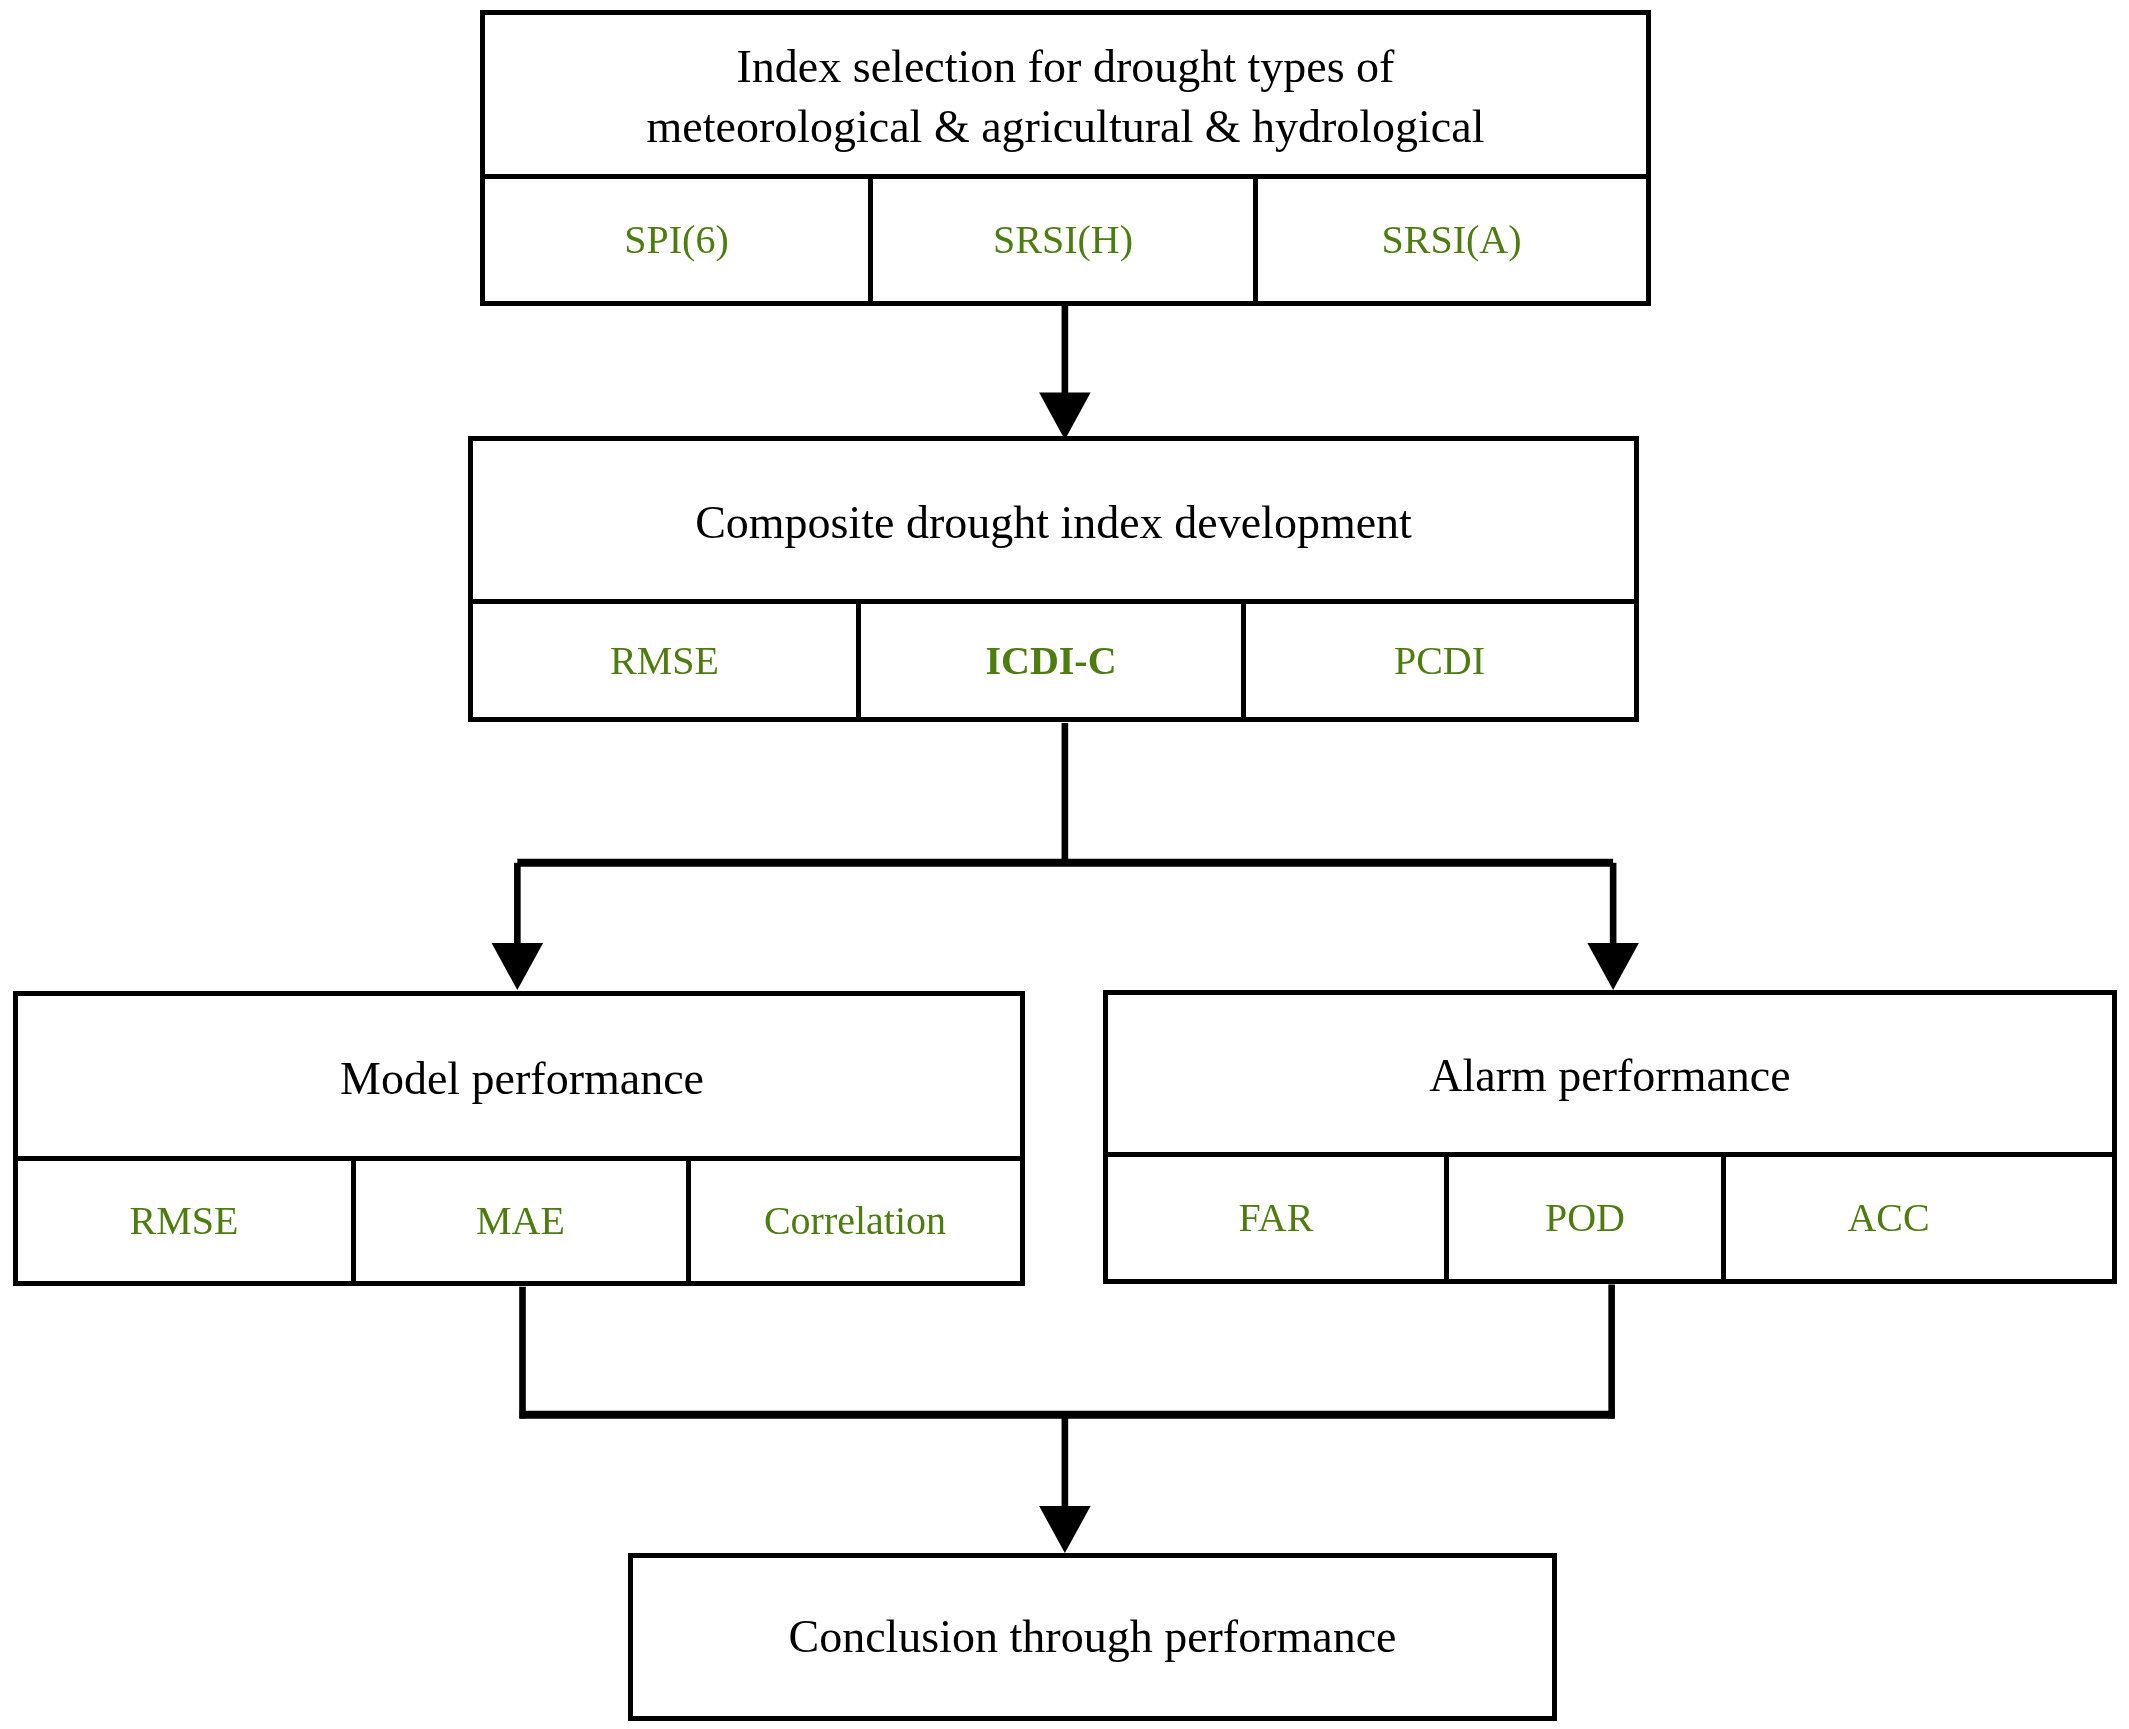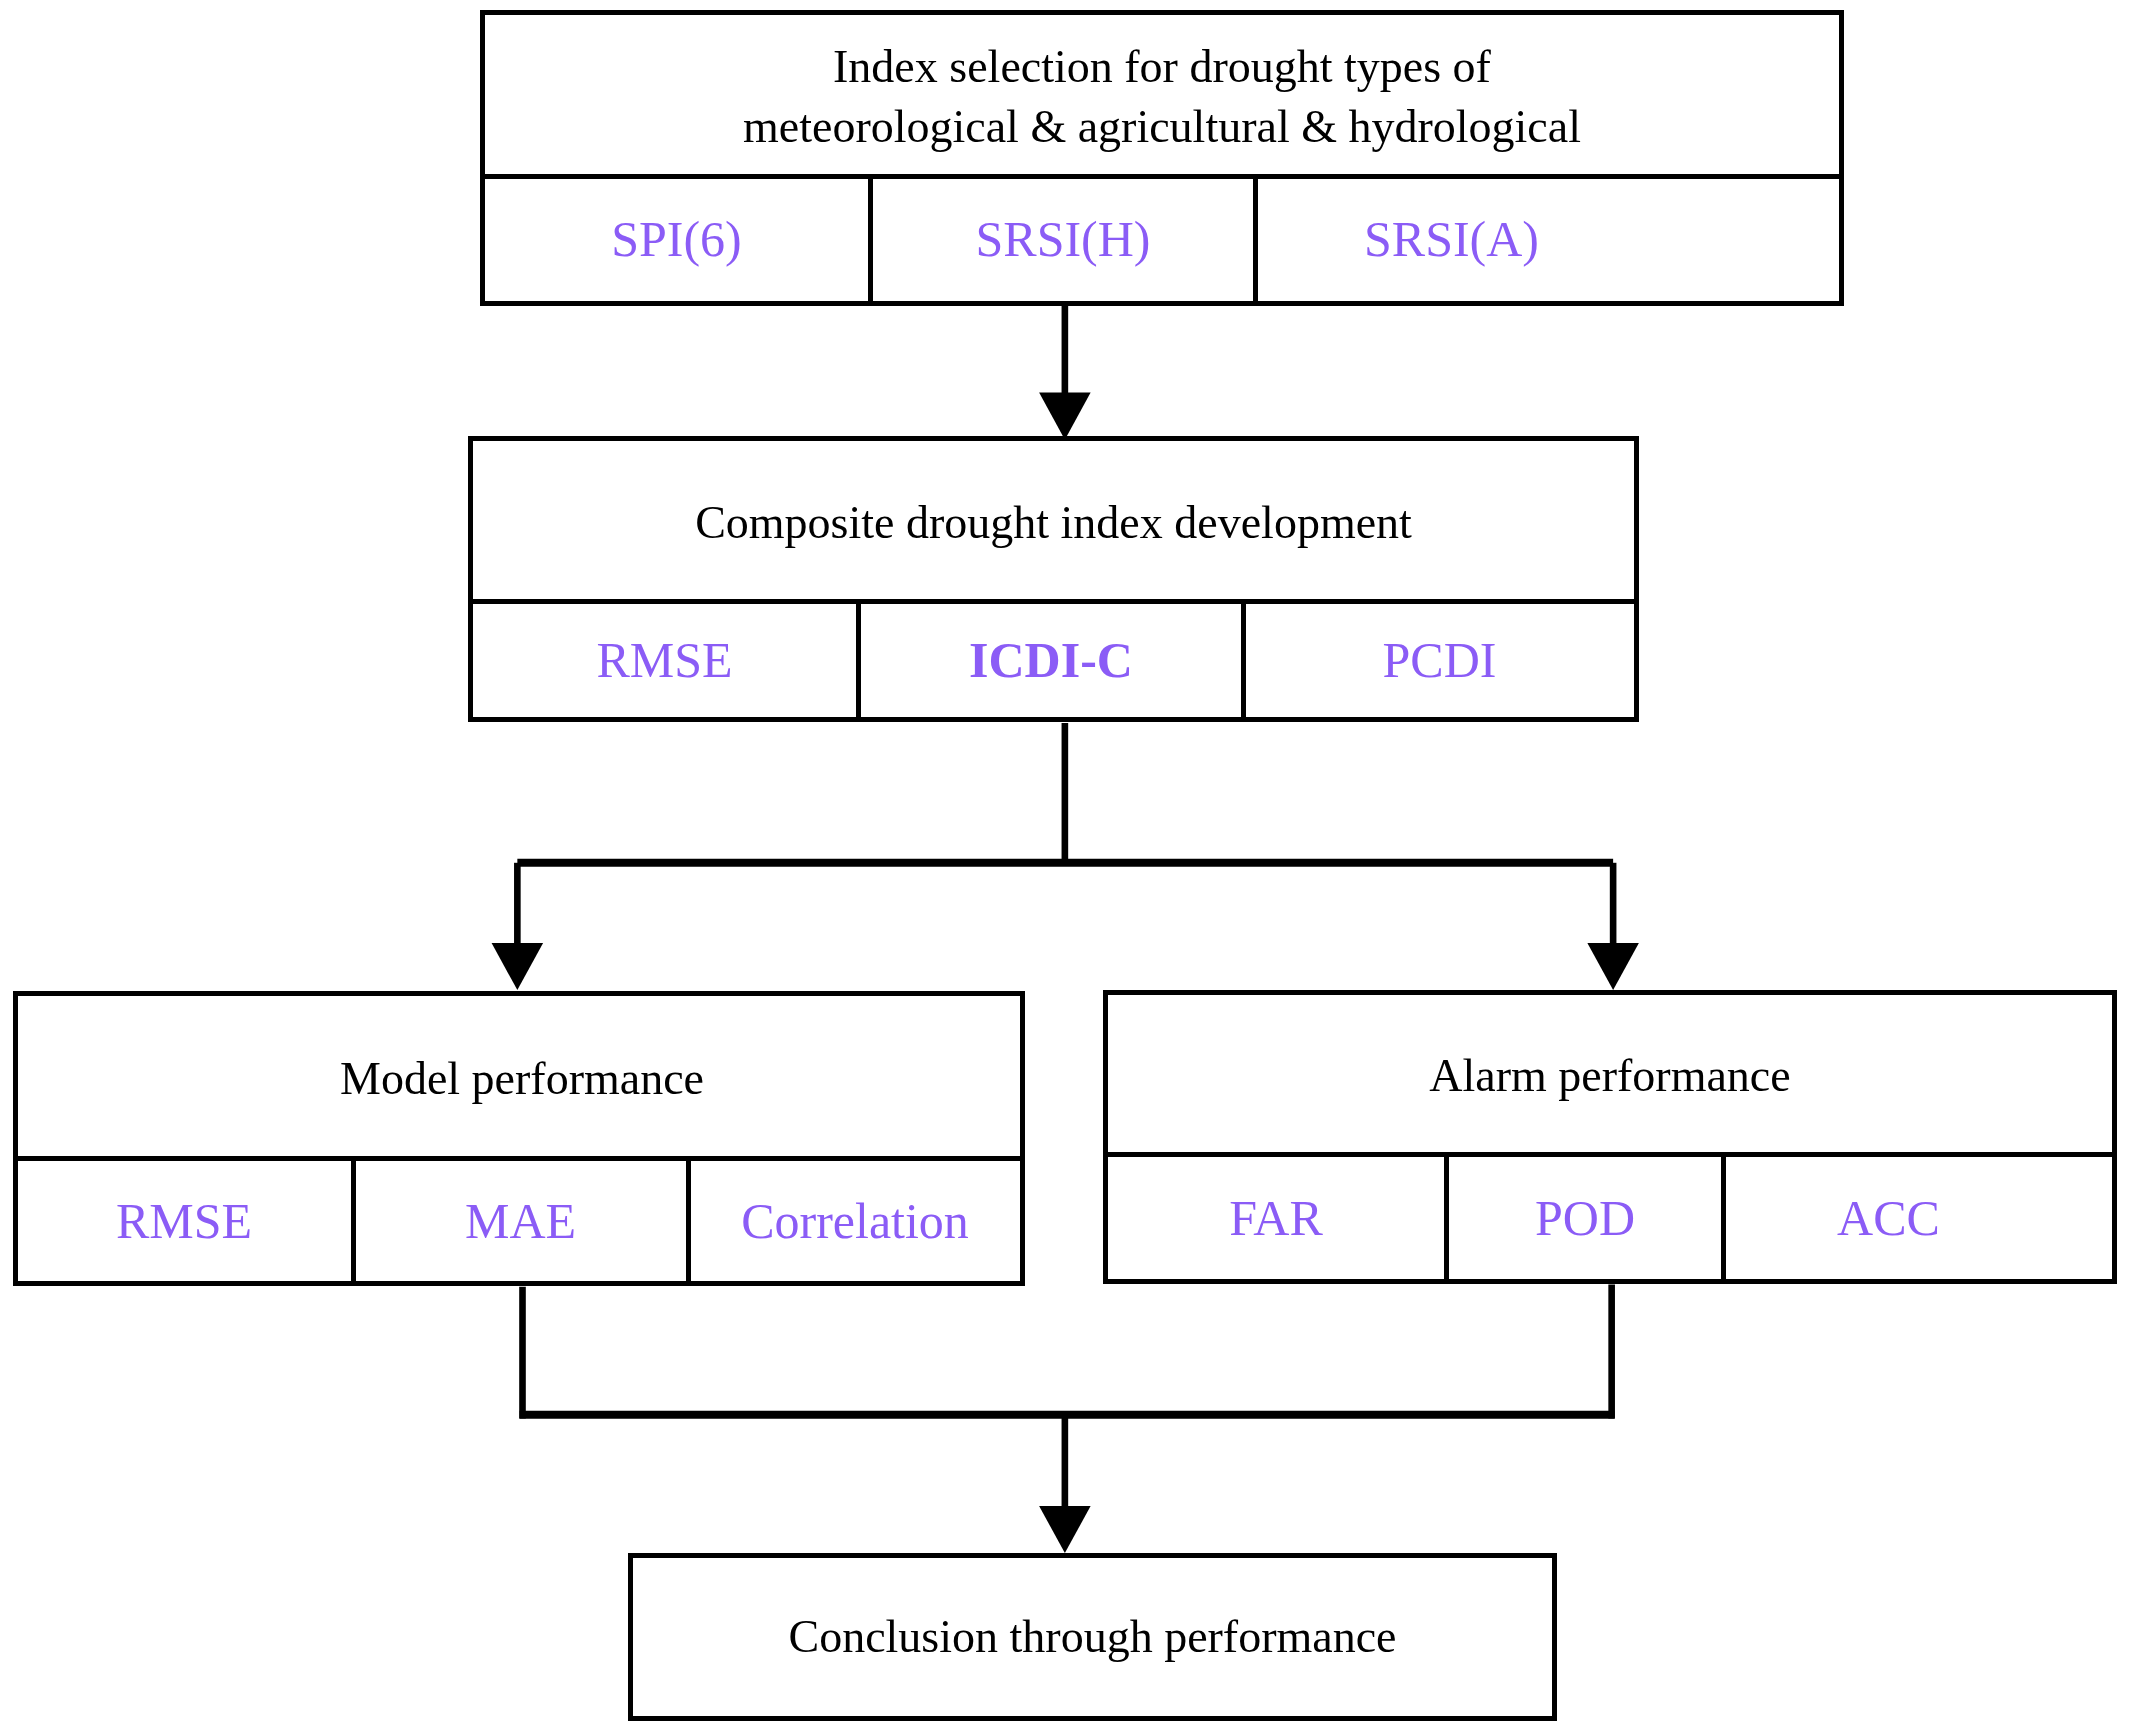--- a/index.html
+++ b/index.html
@@ -6,21 +6,21 @@
   body{font-family:"Liberation Serif", serif;}
   #canvas{position:relative;width:2129px;height:1730px;background:#ffffff;overflow:hidden;}
 
   .box{position:absolute;box-sizing:border-box;border:5.2px solid #000;background:#fff;}
   .box .hdr{position:absolute;left:0;right:0;top:0;display:flex;align-items:center;justify-content:center;text-align:center;box-sizing:border-box;}
   .box .row{position:absolute;left:0;right:0;bottom:0;display:flex;box-sizing:border-box;border-top:5.2px solid #000;}
   .box .row .cell{flex:0 0 auto;display:flex;align-items:center;justify-content:center;text-align:center;box-sizing:border-box;}
   .box .row .cell + .cell{border-left:5.2px solid #000;}
 
   .t-title{font-size:46px;line-height:1.30;color:#000;}
-  .t-cell{font-size:50px;line-height:1.1;color:#8b5cf6;}
+  .t-cell{font-size:40px;line-height:1.1;color:#4d7c0f;}
 
   svg.lines{position:absolute;left:0;top:0;width:2129px;height:1730px;pointer-events:none;}
 </style>
 </head>
 <body>
 
 <div id="canvas">
 
   <svg class="lines" viewBox="0 0 2893 2350">
 
@@ -55,21 +55,21 @@
     <g>
       <line x1="706" y1="1922" x2="2194" y2="1922" stroke="#000" stroke-width="11"></line>
     </g>
 
     <g>
       <line x1="1447" y1="1922" x2="1447" y2="2075" stroke="#000" stroke-width="9"></line>
       <polygon points="1447,2110 1412,2046 1482,2046" fill="#000"></polygon>
     </g>
   </svg>
 
-  <div class="box" style="left:480px;top:9.6px;width:1364px;height:296px;">
+  <div class="box" style="left:480px;top:9.6px;width:1171px;height:296px;">
     <div class="hdr t-title" style="height:164px;padding:0 17.7px;">
       <div>
         <div>Index selection for drought types of</div>
         <div>meteorological &amp; agricultural &amp; hydrological</div>
       </div>
     </div>
     <div class="row" style="height:127px;">
       <div class="cell t-cell" style="width:383px;">SPI(6)</div>
       <div class="cell t-cell" style="width:385px;">SRSI(H)</div>
       <div class="cell t-cell" style="width:392px;">SRSI(A)</div>

